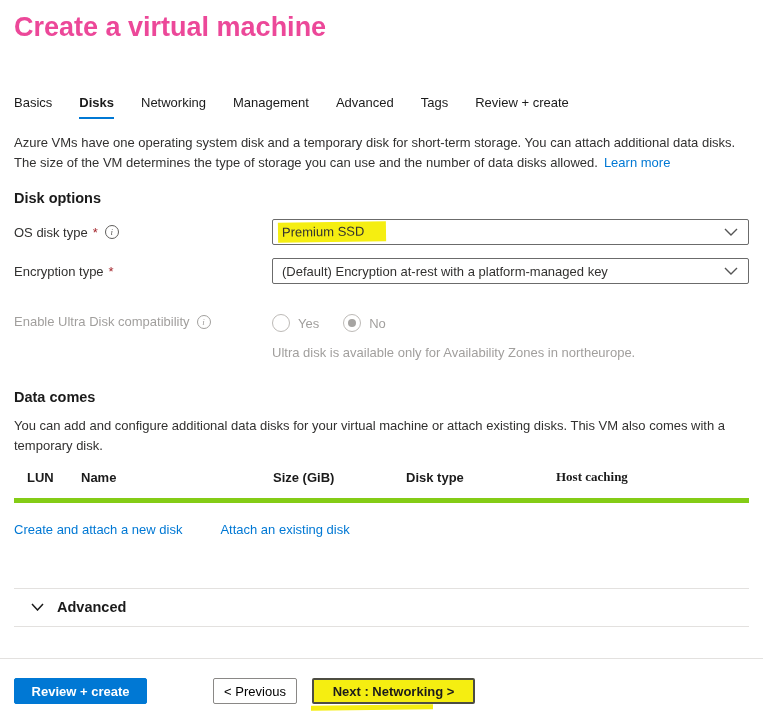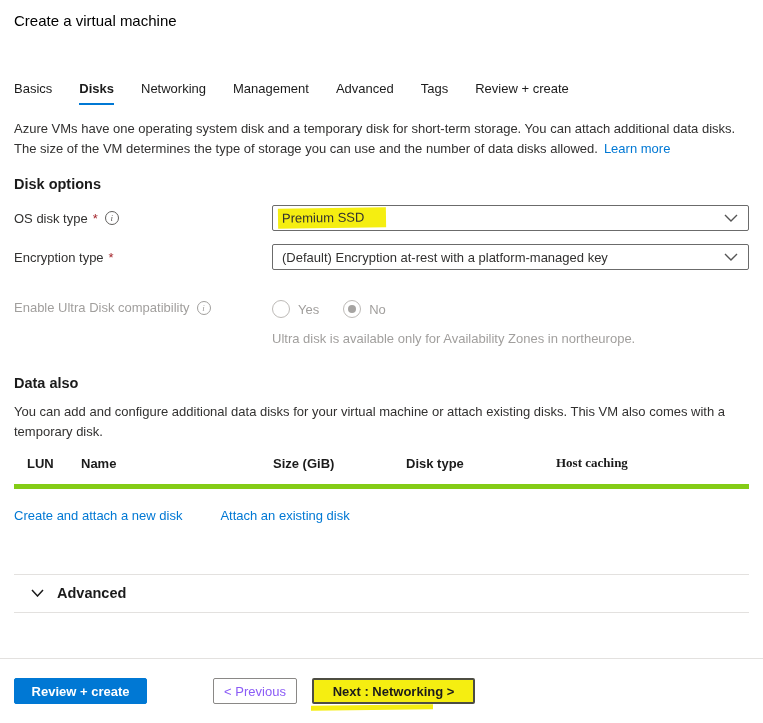--- a/index.html
+++ b/index.html
@@ -8,23 +8,23 @@
     font-family: "Liberation Sans", sans-serif;
     background: #ffffff;
     color: #323130;
     position: relative;
     overflow: hidden;
     font-size: 13px;
   }
   .content { padding: 0 14px; }
 
   .page-title {
-    font-size: 15px;
-    font-weight: 400;
-    color: #000000;
+    font-size: 27px;
+    font-weight: 700;
+    color: #ec4899;
     padding-top: 12px;
   }
 
   
   .tabs {
     display: flex;
     gap: 27px;
     margin-top: 52px;
     font-size: 13px;
   }
@@ -189,21 +189,21 @@
     background: #0078d4;
     border: 1px solid #0078d4;
     color: #ffffff;
     font-weight: 700;
   }
   .btn-previous {
     width: 84px;
     margin-left: 66px;
     background: #ffffff;
     border: 1px solid #8a8886;
-    color: #8b5cf6;
+    color: #000000;
   }
   .btn-next {
     width: 163px;
     margin-left: 15px;
     background: #f5ee11;
     border: 2px solid #4d4d42;
     color: #1b1b1b;
     font-weight: 700;
     position: relative;
   }
@@ -289,21 +289,21 @@
               </span>
             <span>No</span>
           </div>
         </div>
         <div class="helper-text">Ultra disk is available only for Availability Zones in northeurope.</div>
       </div>
     </div>
 
   </div>
 
-  <div class="section-heading data-disks-heading">Data also</div>
+  <div class="section-heading data-disks-heading">Data comes</div>
 
   <div class="data-disks-desc">You can add and configure additional data disks for your virtual machine or attach existing disks. This VM also comes with a temporary disk.</div>
 
   <div class="disk-table-header">
     <div class="col-lun">LUN</div>
     <div class="col-name">Name</div>
     <div class="col-size">Size (GiB)</div>
     <div class="col-disktype">Disk type</div>
     <div class="col-hostcaching">Host caching</div>
   </div>

